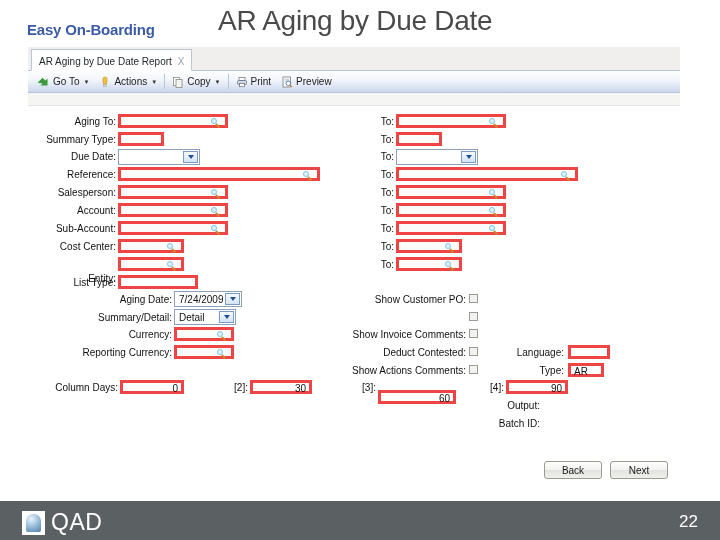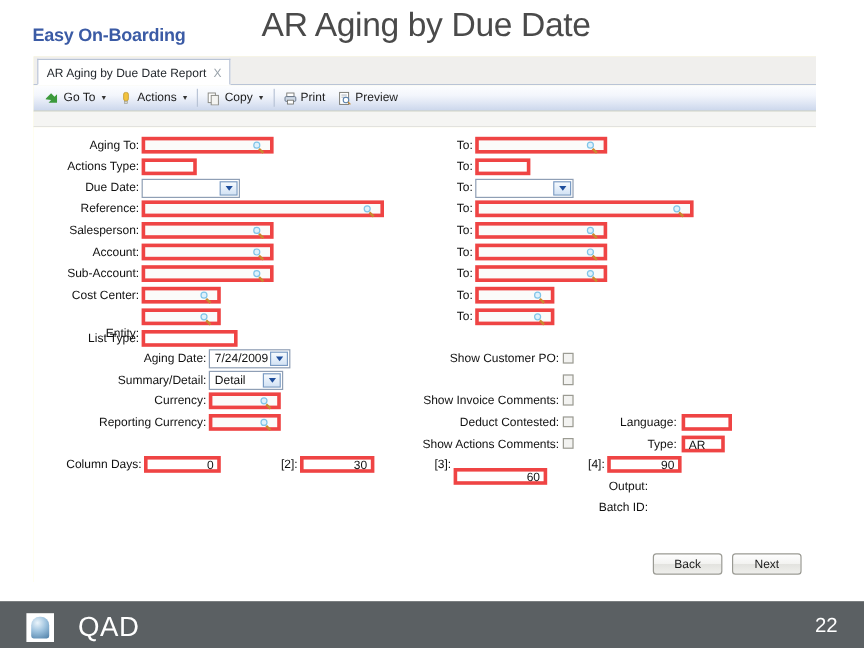--- a/index.html
+++ b/index.html
@@ -21,21 +21,21 @@
   }
   #slide-title{
     position:absolute;left:218px;top:5px;
     font-size:28px;color:#4a4a4a;white-space:nowrap;
     letter-spacing:-0.3px;
   }
 
   
   #app-window{
     position:absolute;left:28px;top:47px;width:652px;height:438px;
-    background:#fef9c3;
+    background:#7dd3fc;
   }
 
   
   #tab-strip{
     position:absolute;left:0;top:0;width:652px;height:24px;
     background:#f0efed;
     border-bottom:1px solid #b9c4d6;
     box-sizing:border-box;
   }
   #tab-active{
@@ -129,21 +129,21 @@
     cursor:pointer;
   }
 
   
   #footer-bar{
     position:absolute;left:0;top:501px;width:720px;height:39px;
     background:#5b6063;
   }
   #qad-logo{
     position:absolute;left:22px;top:8px;
-    display:flex;align-items:center;gap:20px;
+    display:flex;align-items:center;gap:6px;
   }
   #qad-mark{
     width:23px;height:24px;background:#ffffff;
     position:relative;
   }
   #qad-mark:after{
     content:"";position:absolute;left:4px;top:3px;width:15px;height:18px;
     background:radial-gradient(circle at 35% 28%,#eaf4fb 0%,#9dc2de 45%,#4b7da6 100%);
     border-radius:7px 7px 2px 2px;
   }
@@ -235,21 +235,21 @@
 
     <div class="lbl" style="left:20px;top:9px;width:68px;">Aging To:</div>
     <div class="fld gray" style="left:90px;top:8px;width:110px;">
       <span class="mag" style="right:3px;top:1px;"></span>
     </div>
     <div class="lbl" style="left:340px;top:9px;width:26px;">To:</div>
     <div class="fld gray" style="left:368px;top:8px;width:110px;">
       <span class="mag" style="right:3px;top:1px;"></span>
     </div>
 
-    <div class="lbl" style="left:8px;top:27px;width:80px;">Actions Type:</div>
+    <div class="lbl" style="left:8px;top:27px;width:80px;">Summary Type:</div>
     <div class="fld" style="left:90px;top:26px;width:46px;"></div>
     <div class="lbl" style="left:340px;top:27px;width:26px;">To:</div>
     <div class="fld" style="left:368px;top:26px;width:46px;"></div>
 
     <div class="lbl" style="left:22px;top:44px;width:66px;">Due Date:</div>
     <div class="ddfield" style="left:90px;top:43px;width:82px;">
       <span class="val" style="left:4px;top:0;"></span>
       <span class="ddbtn" style="right:1px;top:1px;">
           <span></span>
         </span>

